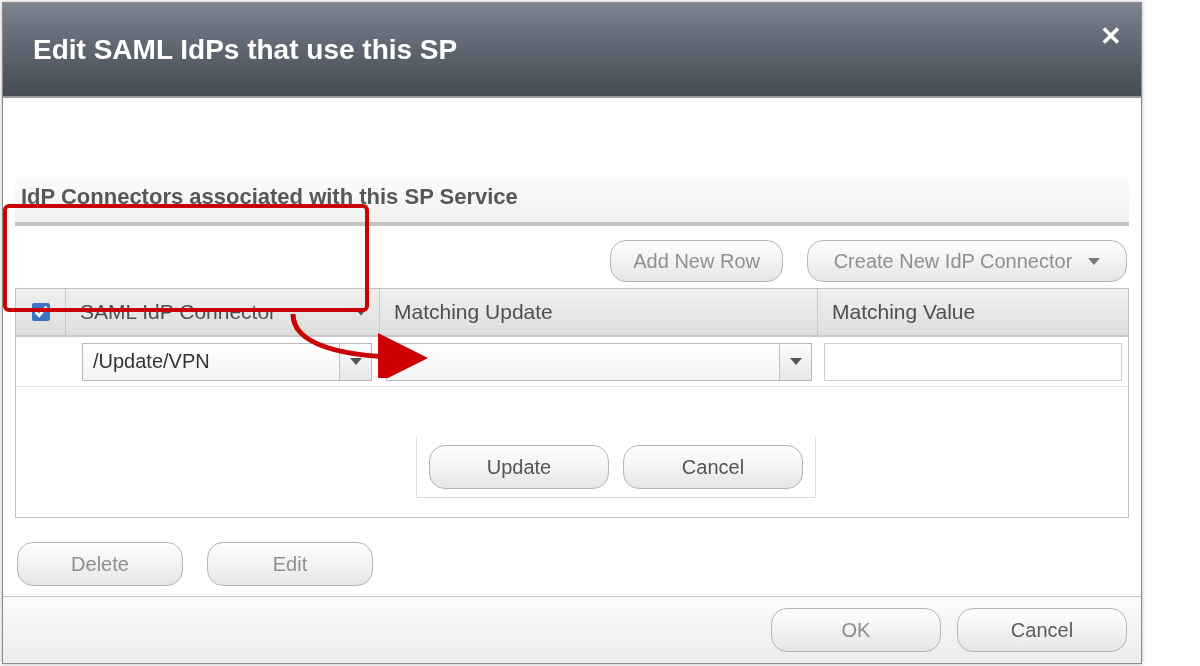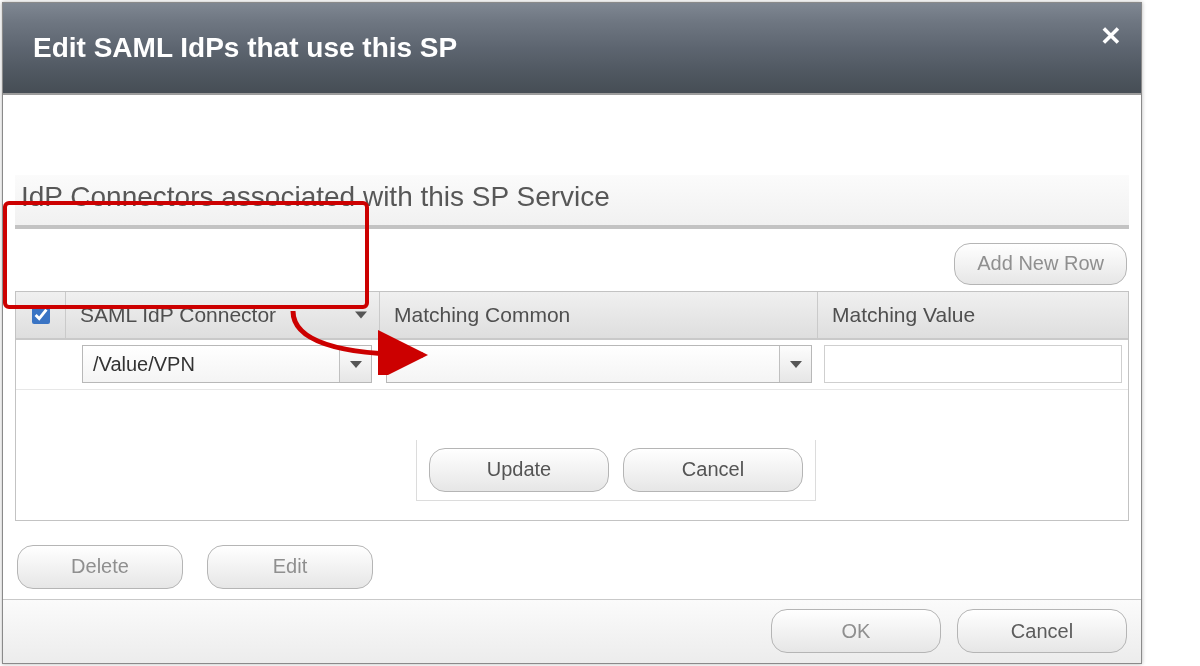--- a/index.html
+++ b/index.html
@@ -44,22 +44,22 @@
     text-align: center;
     line-height: 22px;
   }
   .content {
     flex: 1;
     padding: 36px 12px 10px 12px;
     display: flex; flex-direction: column;
     position: relative;
   }
   .section-header {
-    font-size: 28px;
-    font-weight: normal;
+    font-size: 22px;
+    font-weight: bold;
     color: #575757;
     padding: 6px 6px 12px 6px;
     background: linear-gradient(#fbfbfb, #f1f1f1);
     border-bottom: 4px solid #c3c3c3;
     margin-top: 44px;
   }
   .toolbar {
     margin-top: 14px;
     display: flex;
     justify-content: flex-end;
@@ -229,37 +229,38 @@
     <div class="titlebar-text">Edit SAML IdPs that use this SP</div>
     <div class="titlebar-close">✕</div>
   </div>
 
   <div class="content">
 
     <div class="section-header">IdP Connectors associated with this SP Service</div>
 
     <div class="toolbar">
       <div class="btn small wide">Add New Row</div>
+      <div class="btn small caret" style="min-width:320px">Create New IdP Connector</div>
     </div>
 
     <div class="grid-wrap">
       <div class="grid-header">
         <div class="gh-cell gh-check">
           <input type="checkbox" checked="" style="">
         </div>
         <div class="gh-cell gh-connectors">SAML IdP Connector</div>
-        <div class="gh-cell gh-source">Matching Common</div>
+        <div class="gh-cell gh-source">Matching Update</div>
         <div class="gh-cell gh-value">Matching Value</div>
       </div>
       <div class="grid-body">
         <div class="grid-row">
           <div class="gr-check"></div>
           <div class="gr-connectors">
             <div class="combo">
-              <div class="combo-text">/Value/VPN</div>
+              <div class="combo-text">/Update/VPN</div>
               <div class="combo-btn"></div>
             </div>
           </div>
           <div class="gr-source">
             <div class="combo empty">
               <div class="combo-text"></div>
               <div class="combo-btn"></div>
             </div>
           </div>
           <div class="gr-value">

